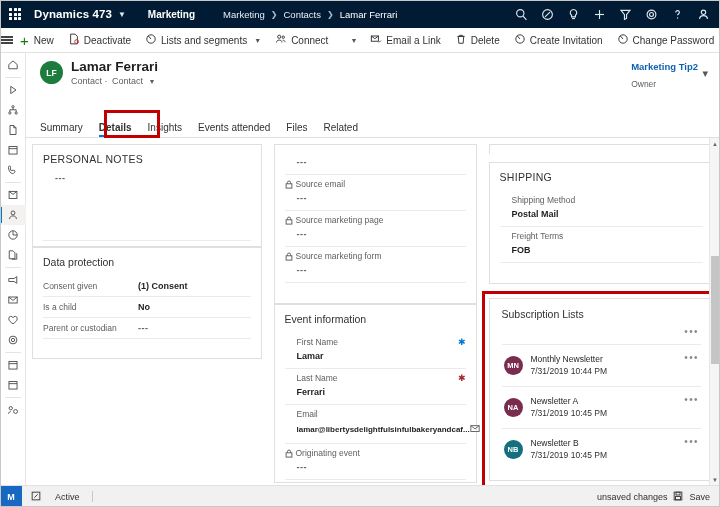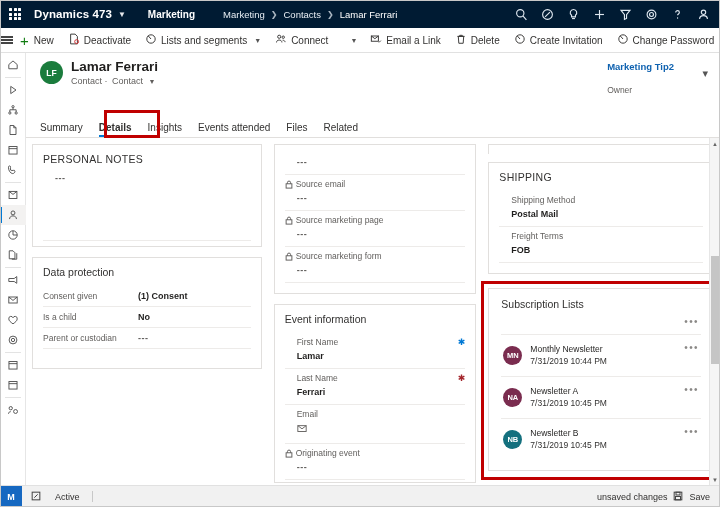--- a/index.html
+++ b/index.html
@@ -53,23 +53,23 @@
   
   .rechead { padding:6px 14px 0 14px; position:relative; height:63px; }
   .rh-row { display:flex; align-items:flex-start; gap:8px; }
   .avatar-lg { width:23px; height:23px; border-radius:50%; background:#1b7c3d; color:#fff;
     font-size:8.5px; font-weight:bold; display:flex; align-items:center; justify-content:center;
     margin-top:2px; }
   .rec-title { font-size:13.5px; font-weight:bold; color:#201f1e; line-height:15px; }
   .rec-sub { font-size:9px; color:#605e5c; margin-top:2px; }
   .rec-sub .c2 { margin-left:2px; }
   .rec-sub .cv { font-size:7px; margin-left:3px; }
-  .owner { position:absolute; right:46px; top:8px; text-align:left; }
+  .owner { position:absolute; right:22px; top:8px; text-align:left; }
   .owner .on { font-size:9.5px; color:#0f62b0; font-weight:bold; }
-  .owner .ol { font-size:8.5px; color:#605e5c; margin-top:13px; }
+  .owner .ol { font-size:8.5px; color:#605e5c; margin-top:7px; }
   .owner-chev { position:absolute; right:12px; top:14px; font-size:11px; color:#555; }
 
   
   .tabs { display:flex; align-items:flex-end; padding-left:14px; gap:0; height:22px;
     border-bottom:1px solid #e1dfdd; position:relative; }
   .tab { font-size:10px; color:#323130; padding:0 8px 4px 8px; position:relative;text-align:right; }
   .tab:first-child { padding-left:0; }
   .tab.active { font-weight:bold; }
   .tab.active::after { content:""; position:absolute; left:8px; right:8px; bottom:0;
     height:2px; background:#0078d4; }
@@ -77,21 +77,21 @@
     border:3px solid #c00000; background:transparent; }
 
   
   .form { position:absolute; top:85px; left:0; right:0; bottom:0; background:#fff;
     display:flex; gap:0; padding:6px 0 0 0; overflow:hidden; }
   .col { padding:0 6px; }
   .col1 { width:242px; }
   .col2 { width:215px; }
   .col3 { width:238px; }
 
-  .card { border:1px solid #e1dfdd; background:#fff; padding:8px 10px 10px 10px; margin-bottom:10px; }
+  .card { border:1px solid #e1dfdd; background:#fff; padding:8px 10px 20px 10px; }
   .card-title { font-size:10.5px; color:#323130; margin-bottom:8px; }
   .card-title.caps { letter-spacing:.3px; }
 
   .fld { padding:4px 0 6px 0; border-bottom:1px solid #edebe9; }
   .fld:last-child { border-bottom:1px solid #edebe9; }
   .flabel { font-size:8.5px; color:#605e5c; display:flex; align-items:center; gap:3px; }
   .fval { font-size:9px; font-weight:bold; color:#201f1e; margin-top:4px; min-height:11px; }
   .fval.dash { font-weight:bold; color:#605e5c; letter-spacing:.5px; }
   .lock { width:8px; height:9px; flex:none; }
   .lock svg { width:8px; height:9px; stroke:#605e5c; fill:none; stroke-width:1.2; }
@@ -525,20 +525,21 @@
               <span>Last Name</span>
               <span class="req">✱</span>
             </div>
             <div class="fval">Ferrari</div>
           </div>
           <div class="fld indent">
             <div class="flabel">
               <span>Email</span>
             </div>
             <div class="row-inline">
+              <div class="fval" style="font-size:8px">lamar@libertysdelightfulsinfulbakeryandcaf...</div>
               <span class="mailicon"><svg viewBox="0 0 12 10">
                     <rect x="1" y="1.6" width="10" height="7"></rect>
                     <path d="M1 1.6L6 5.4l5-3.8"></path>
                   </svg></span>
             </div>
           </div>
           <div class="fld">
             <div class="flabel">
               <span class="lock"><svg viewBox="0 0 10 11">
                     <rect x="1.4" y="4.6" width="7.2" height="5.4"></rect>

